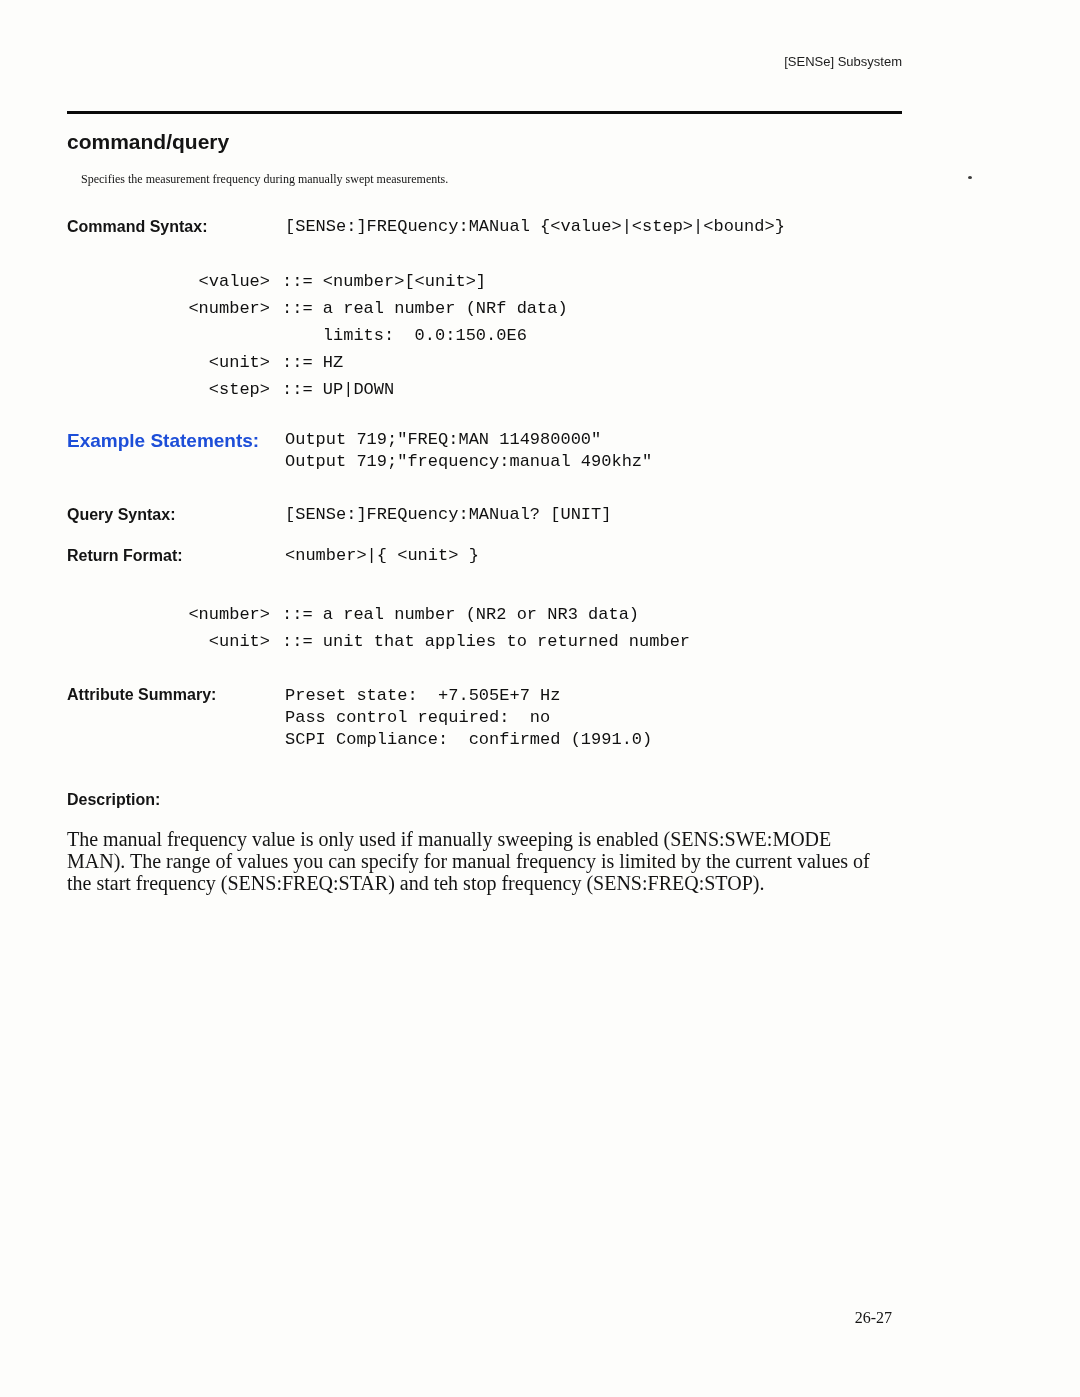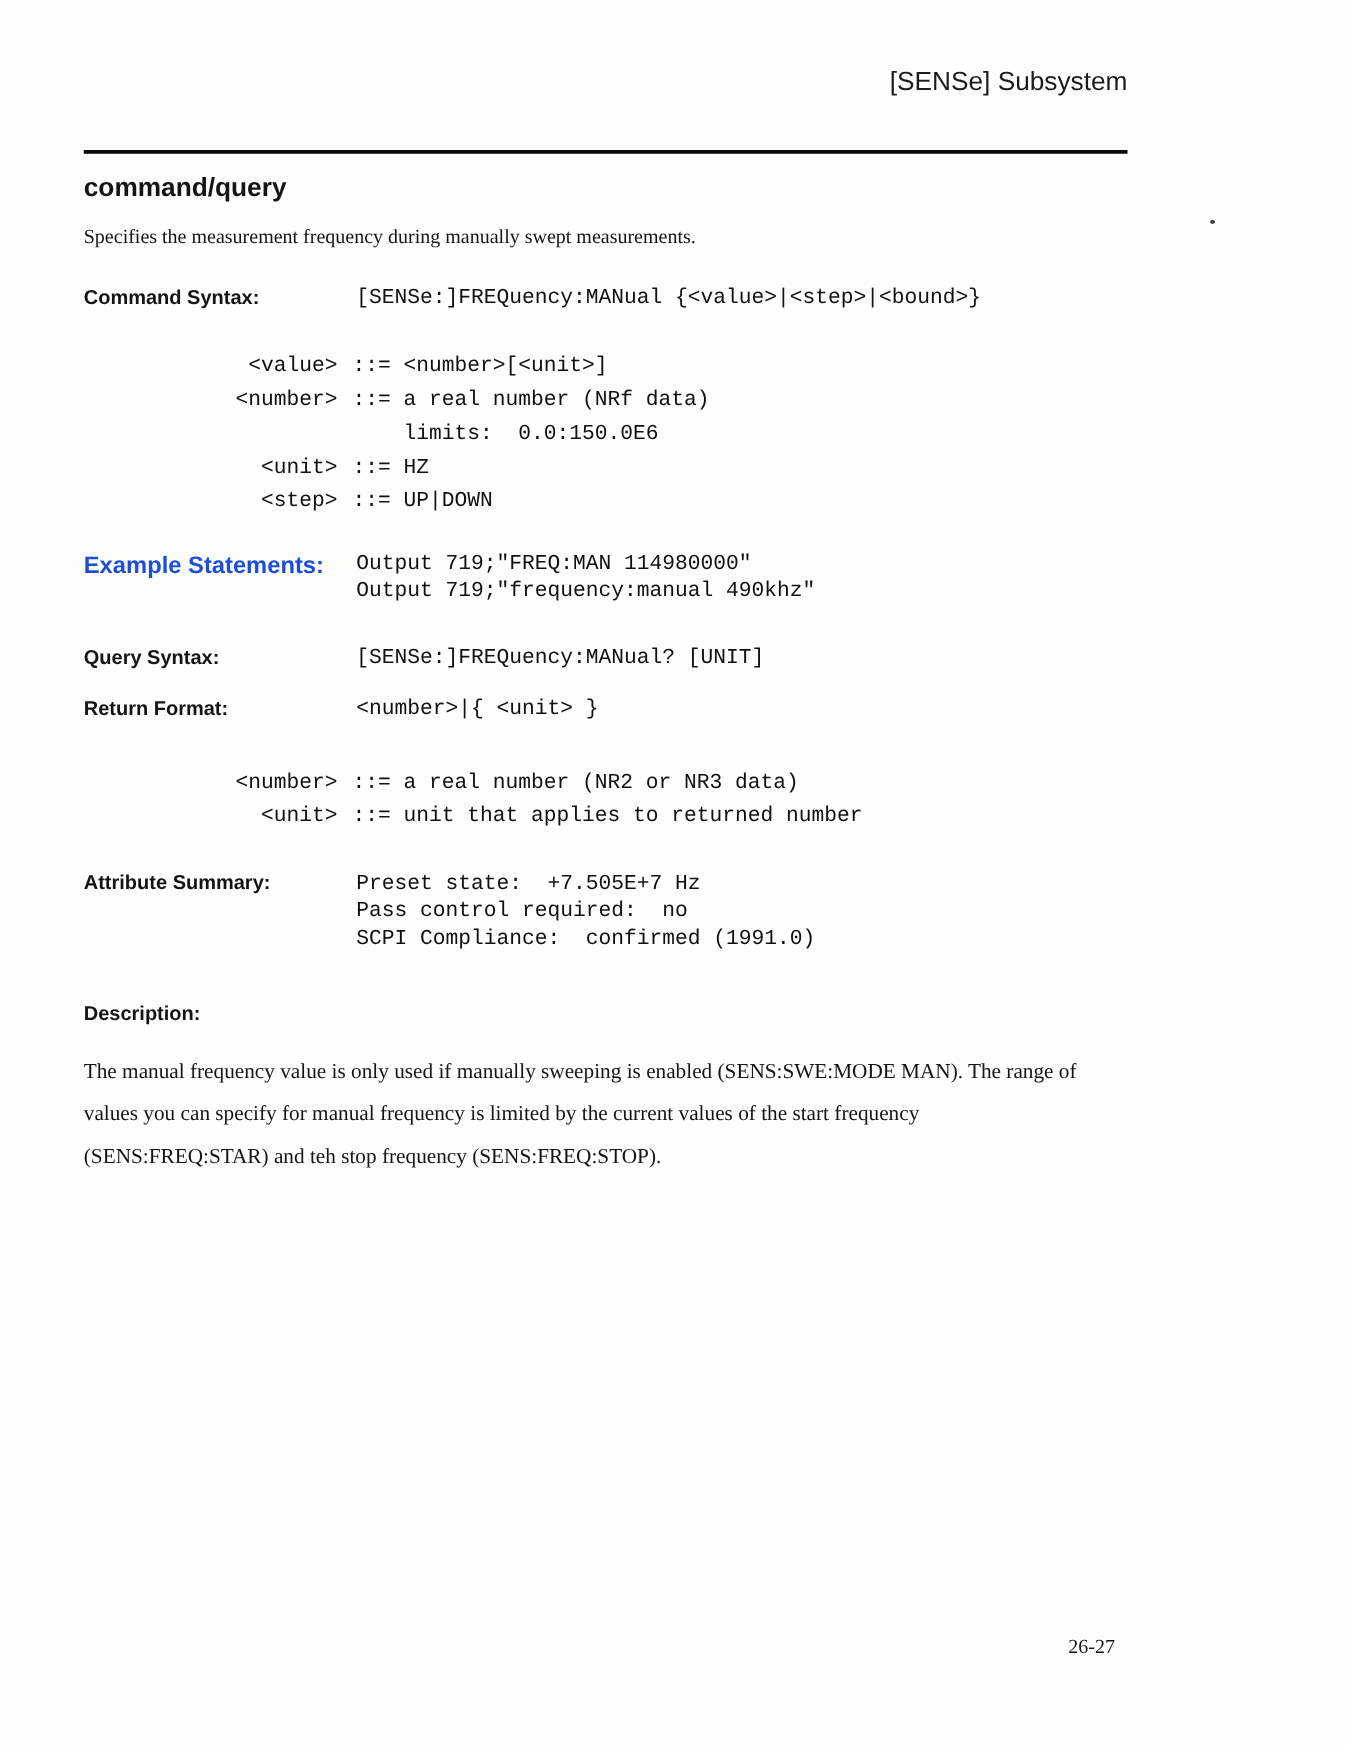--- a/index.html
+++ b/index.html
@@ -10,42 +10,42 @@
     box-sizing:border-box;
     color:#141414;
     font-family:"Liberation Serif", serif;
     overflow:hidden;
   }
   .content { padding:54px 178px 0 67px; }
 
   .header-row {
     text-align:right;
     font-family:"Liberation Sans", sans-serif;
-    font-size:21px;
+    font-size:13px;
     color:#1c1c1c;
   }
   .rule {
     margin-top:42px;
     border-top:3px solid #0a0a0a;
     height:0;
   }
   .title-row {
     display:flex;
     justify-content:space-between;
     align-items:baseline;
     margin-top:16px;
     font-family:"Liberation Sans", sans-serif;
     font-weight:bold;
     font-size:21px;
   }
   .title-row h1 { font-size:21px; margin:0; font-weight:bold; }
 
   .intro {
-    margin:18px 0 0 0;
-    font-size:16px;
+    margin:18px 0 0 14px;
+    font-size:12px;
   }
 
   .row { display:flex; align-items:flex-start; }
   .label {
     width:218px;
     flex-shrink:0;
     font-family:"Liberation Sans", sans-serif;
     font-weight:bold;
     font-size:16px;
     padding-top:1px;
@@ -76,22 +76,22 @@
   .def-row { display:flex; line-height:27px; }
   .def-row .term { width:203px; text-align:right; flex-shrink:0; }
   .def-row .def  { margin-left:12px; }
 
   .desc-label {
     font-family:"Liberation Sans", sans-serif;
     font-weight:bold;
     font-size:16px;
   }
   .desc-text {
-    font-size:17px;
-    line-height:34px;
+    font-size:20px;
+    line-height:22px;
     width:818px;
     margin-top:19px;
   }
 
   .page-number {
     position:absolute;
     right:188px;
     bottom:70px;
     font-size:16px;
   }

